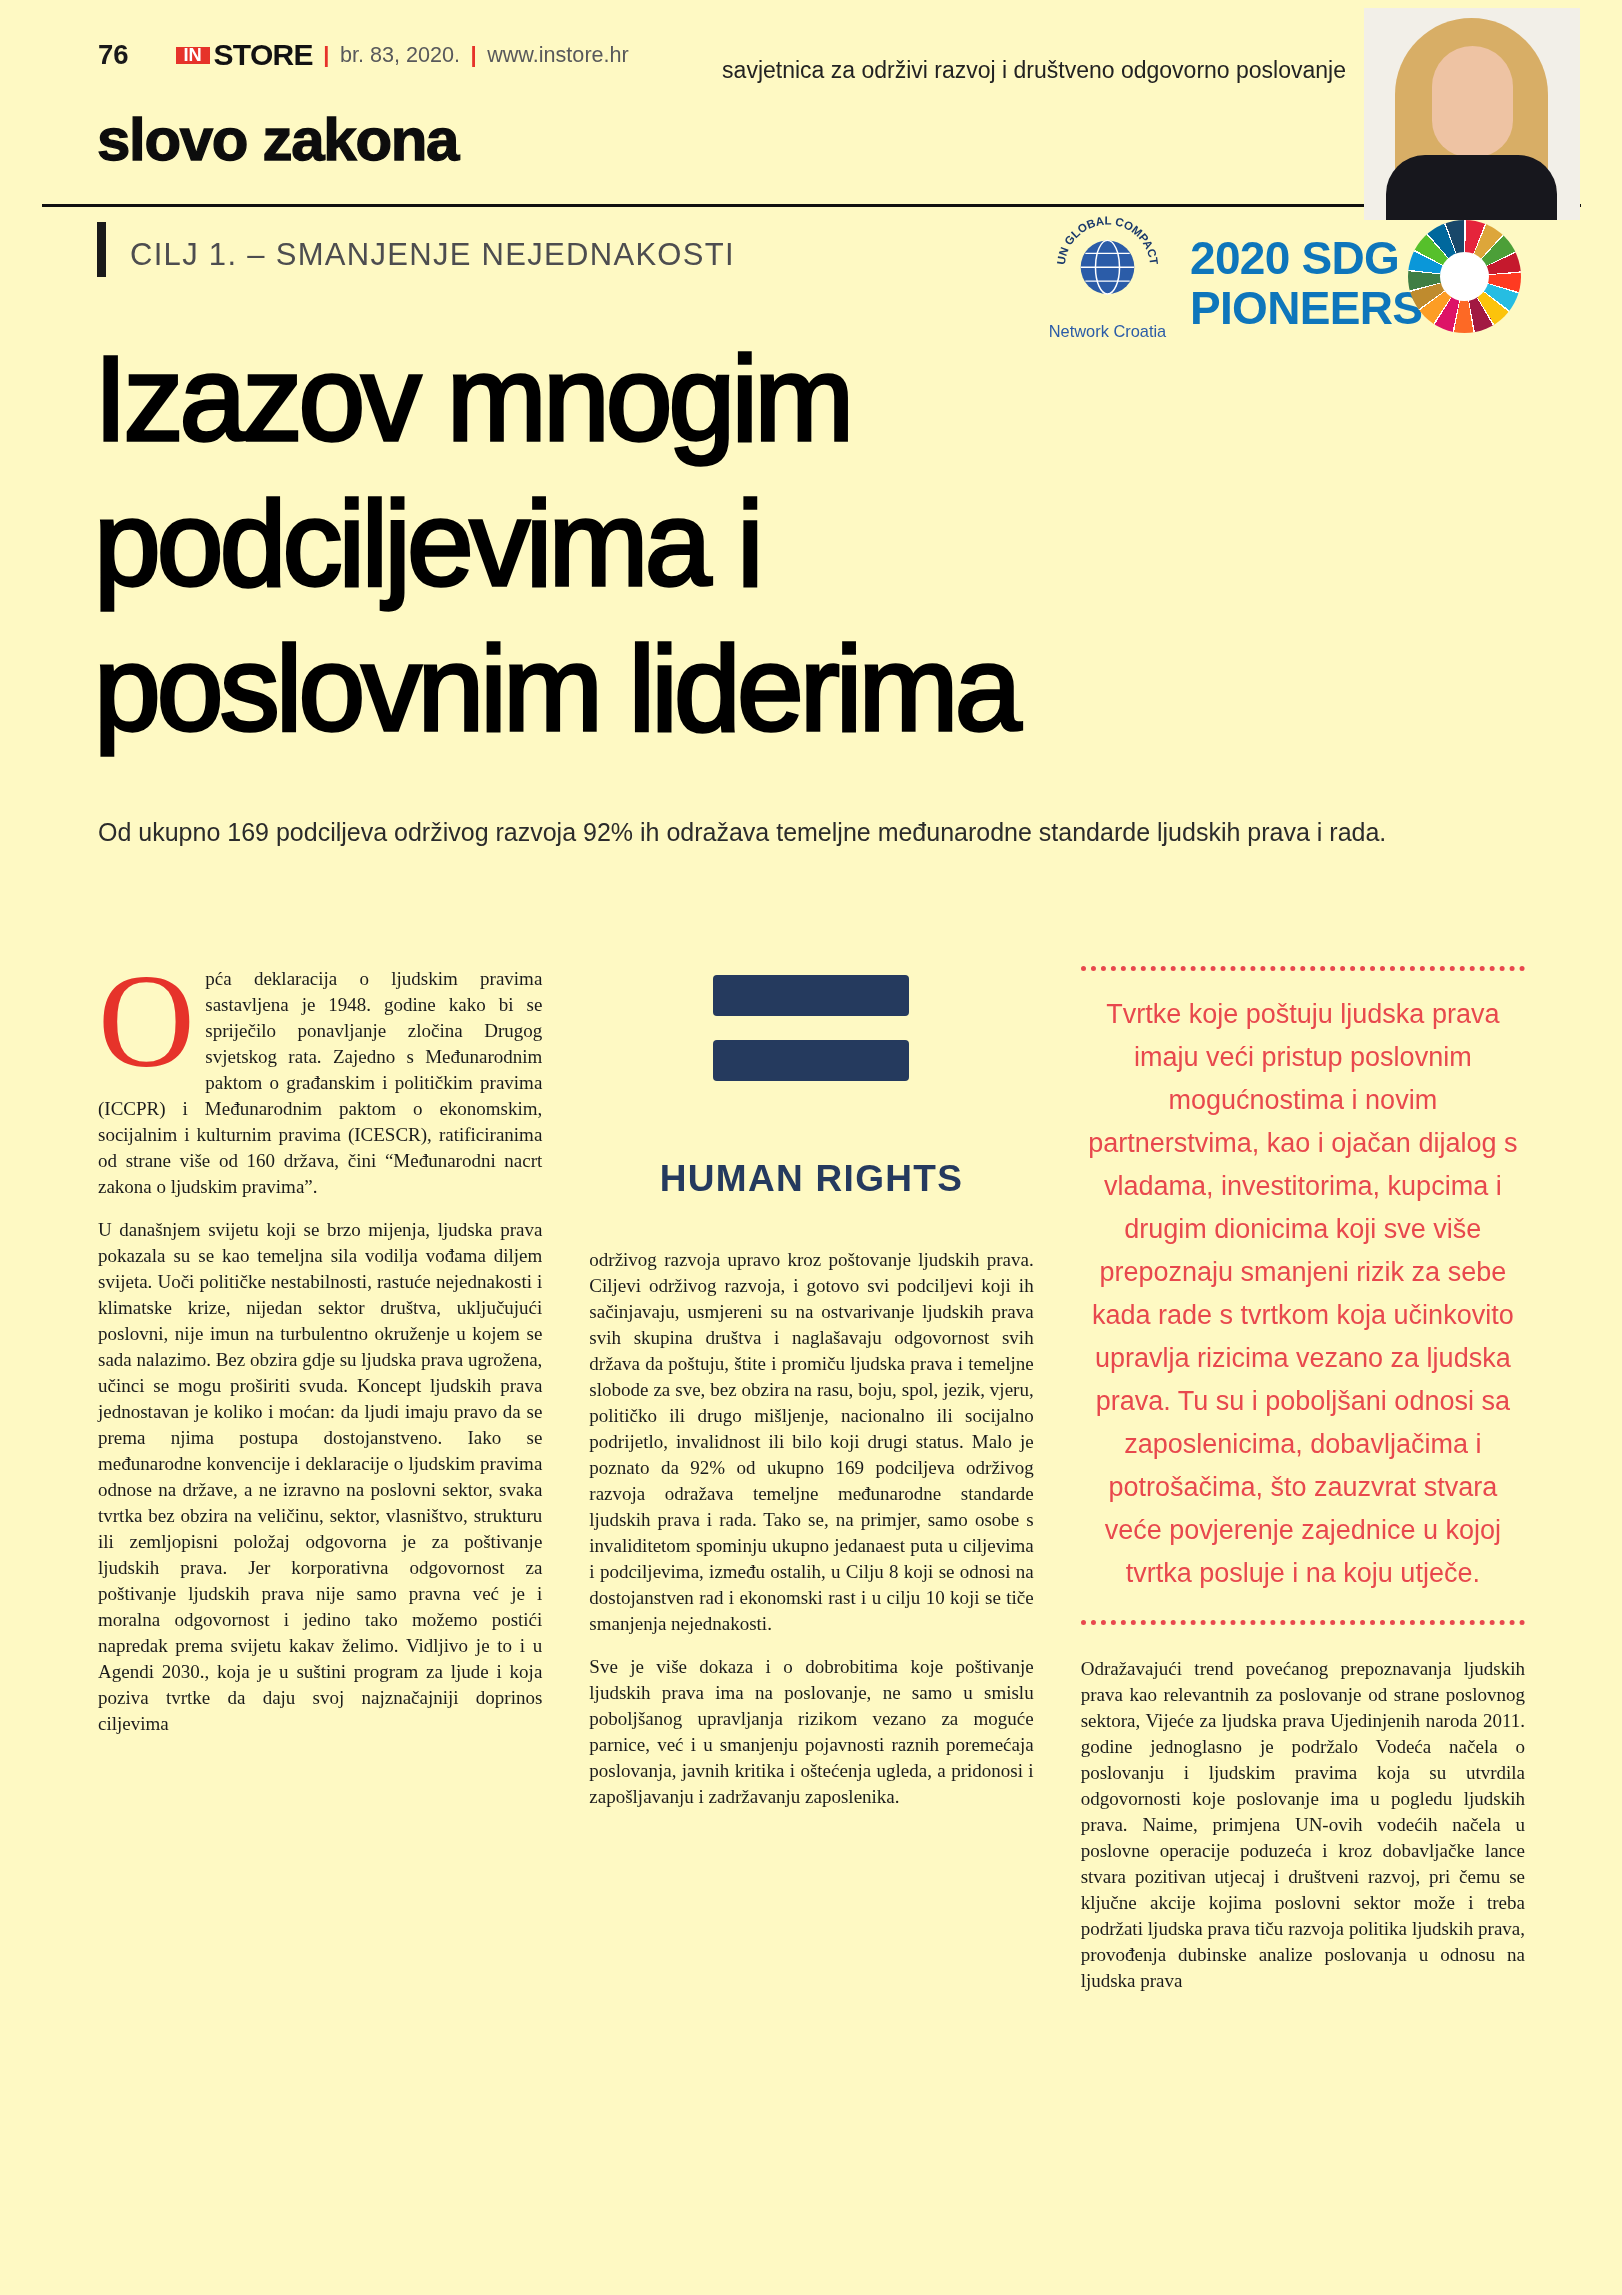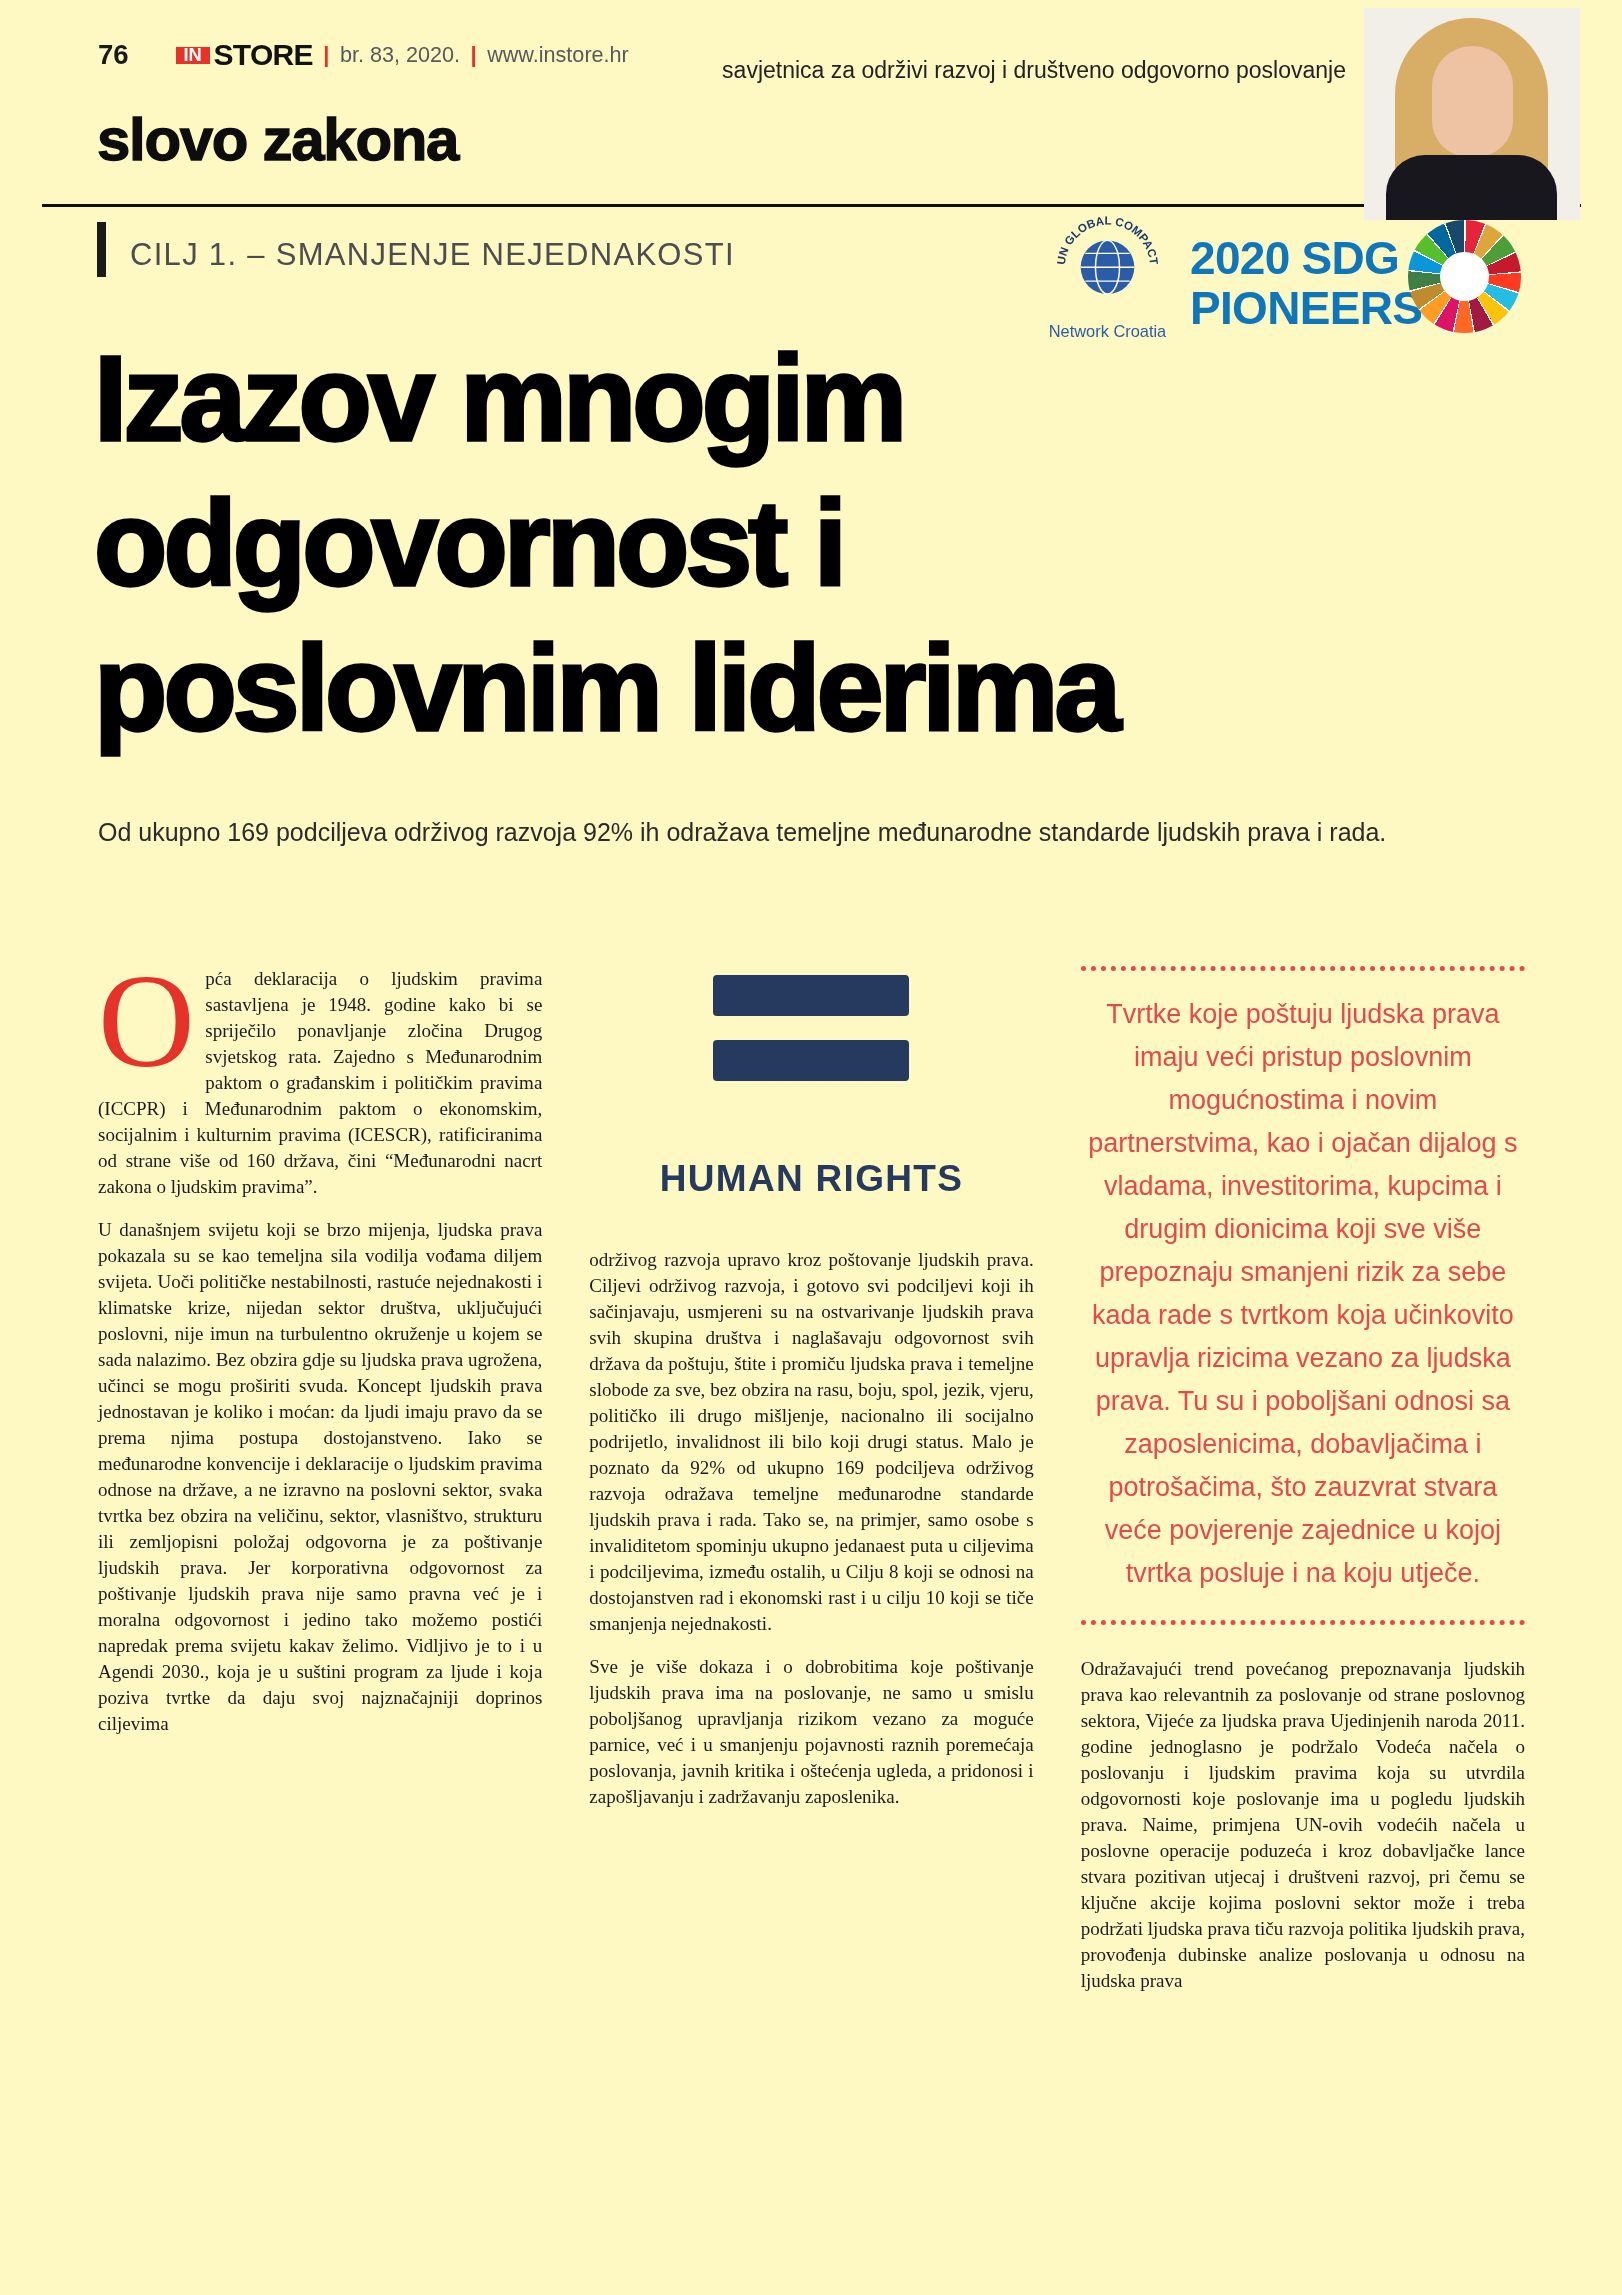--- a/index.html
+++ b/index.html
@@ -48,21 +48,21 @@
 
   .sdg-pioneers{ position:absolute; left:1190px; top:233px; font-size:46px; font-weight:bold; color:#0e76bb; line-height:50px; letter-spacing:-0.7px; }
 
   .sdg-wheel{ position:absolute; left:1408px; top:220px; width:113px; height:113px; border-radius:50%;
     background:conic-gradient(#e5243b 0 21.2deg,#dda63a 0 42.4deg,#4c9f38 0 63.5deg,#c5192d 0 84.7deg,#ff3a21 0 105.9deg,#26bde2 0 127.1deg,#fcc30b 0 148.2deg,#a21942 0 169.4deg,#fd6925 0 190.6deg,#dd1367 0 211.8deg,#fd9d24 0 232.9deg,#bf8b2e 0 254.1deg,#3f7e44 0 275.3deg,#0a97d9 0 296.5deg,#56c02b 0 317.6deg,#00689d 0 338.8deg,#19486a 0 360deg); }
   .sdg-wheel::before{ content:""; position:absolute; inset:0; border-radius:50%;
     background:repeating-conic-gradient(#ffffff 0 1.6deg, rgba(255,255,255,0) 1.6deg 21.18deg); }
   .sdg-wheel::after{ content:""; position:absolute; inset:28%; border-radius:50%; background:#fff; }
 
   
-  .headline{ position:absolute; left:94px; top:326px; font-size:120px; font-weight:bold;
+  .headline{ position:absolute; left:94px; top:326px; font-size:120px; font-weight:normal;
     line-height:145px; letter-spacing:-3.9px; color:#000; -webkit-text-stroke:3.3px #000; white-space:nowrap; }
 
   .standfirst{ position:absolute; left:98px; top:810px; width:1315px;
     font-size:25px; line-height:45px; color:#2b2b2b; }
 
   
   .columns{ position:absolute; left:98px; right:98px; top:966px;
     display:grid; grid-template-columns:repeat(3,1fr); column-gap:47px; }
   .col{ min-width:0; }
   .body-p{ font-family:"Liberation Serif", serif; font-size:19px; line-height:26px;
@@ -131,21 +131,21 @@
 
   <div class="sdg-pioneers">
     <div>2020 SDG</div>
     <div>PIONEERS</div>
   </div>
 
   <div class="sdg-wheel"></div>
 
   <div class="headline">
     <div>Izazov mnogim</div>
-    <div>odgovornost i</div>
+    <div>podciljevima i</div>
     <div>poslovnim liderima</div>
   </div>
 
   <div class="standfirst">Od ukupno 169 podciljeva održivog razvoja 92% ih odražava temeljne međunarodne standarde ljudskih prava i rada.</div>
 
   <div class="columns">
 
     <div class="col">
       <p class="body-p"><span class="dropcap">O</span><span>pća deklaracija o ljudskim pravima sastavljena je 1948. godine kako bi se spriječilo ponavljanje zločina Drugog svjetskog rata. Zajedno s Međunarodnim paktom o građanskim i političkim pravima (ICCPR) i Međunarodnim paktom o ekonomskim, socijalnim i kulturnim pravima (ICESCR), ratificiranima od strane više od 160 država, čini “Međunarodni nacrt zakona o ljudskim pravima”.</span></p>
       <p class="body-p">U današnjem svijetu koji se brzo mijenja, ljudska prava pokazala su se kao temeljna sila vodilja vođama diljem svijeta. Uoči političke nestabilnosti, rastuće nejednakosti i klimatske krize, nijedan sektor društva, uključujući poslovni, nije imun na turbulentno okruženje u kojem se sada nalazimo. Bez obzira gdje su ljudska prava ugrožena, učinci se mogu proširiti svuda. Koncept ljudskih prava jednostavan je koliko i moćan: da ljudi imaju pravo da se prema njima postupa dostojanstveno. Iako se međunarodne konvencije i deklaracije o ljudskim pravima odnose na države, a ne izravno na poslovni sektor, svaka tvrtka bez obzira na veličinu, sektor, vlasništvo, strukturu ili zemljopisni položaj odgovorna je za poštivanje ljudskih prava. Jer korporativna odgovornost za poštivanje ljudskih prava nije samo pravna već je i moralna odgovornost i jedino tako možemo postići napredak prema svijetu kakav želimo. Vidljivo je to i u Agendi 2030., koja je u suštini program za ljude i koja poziva tvrtke da daju svoj najznačajniji doprinos ciljevima</p>

